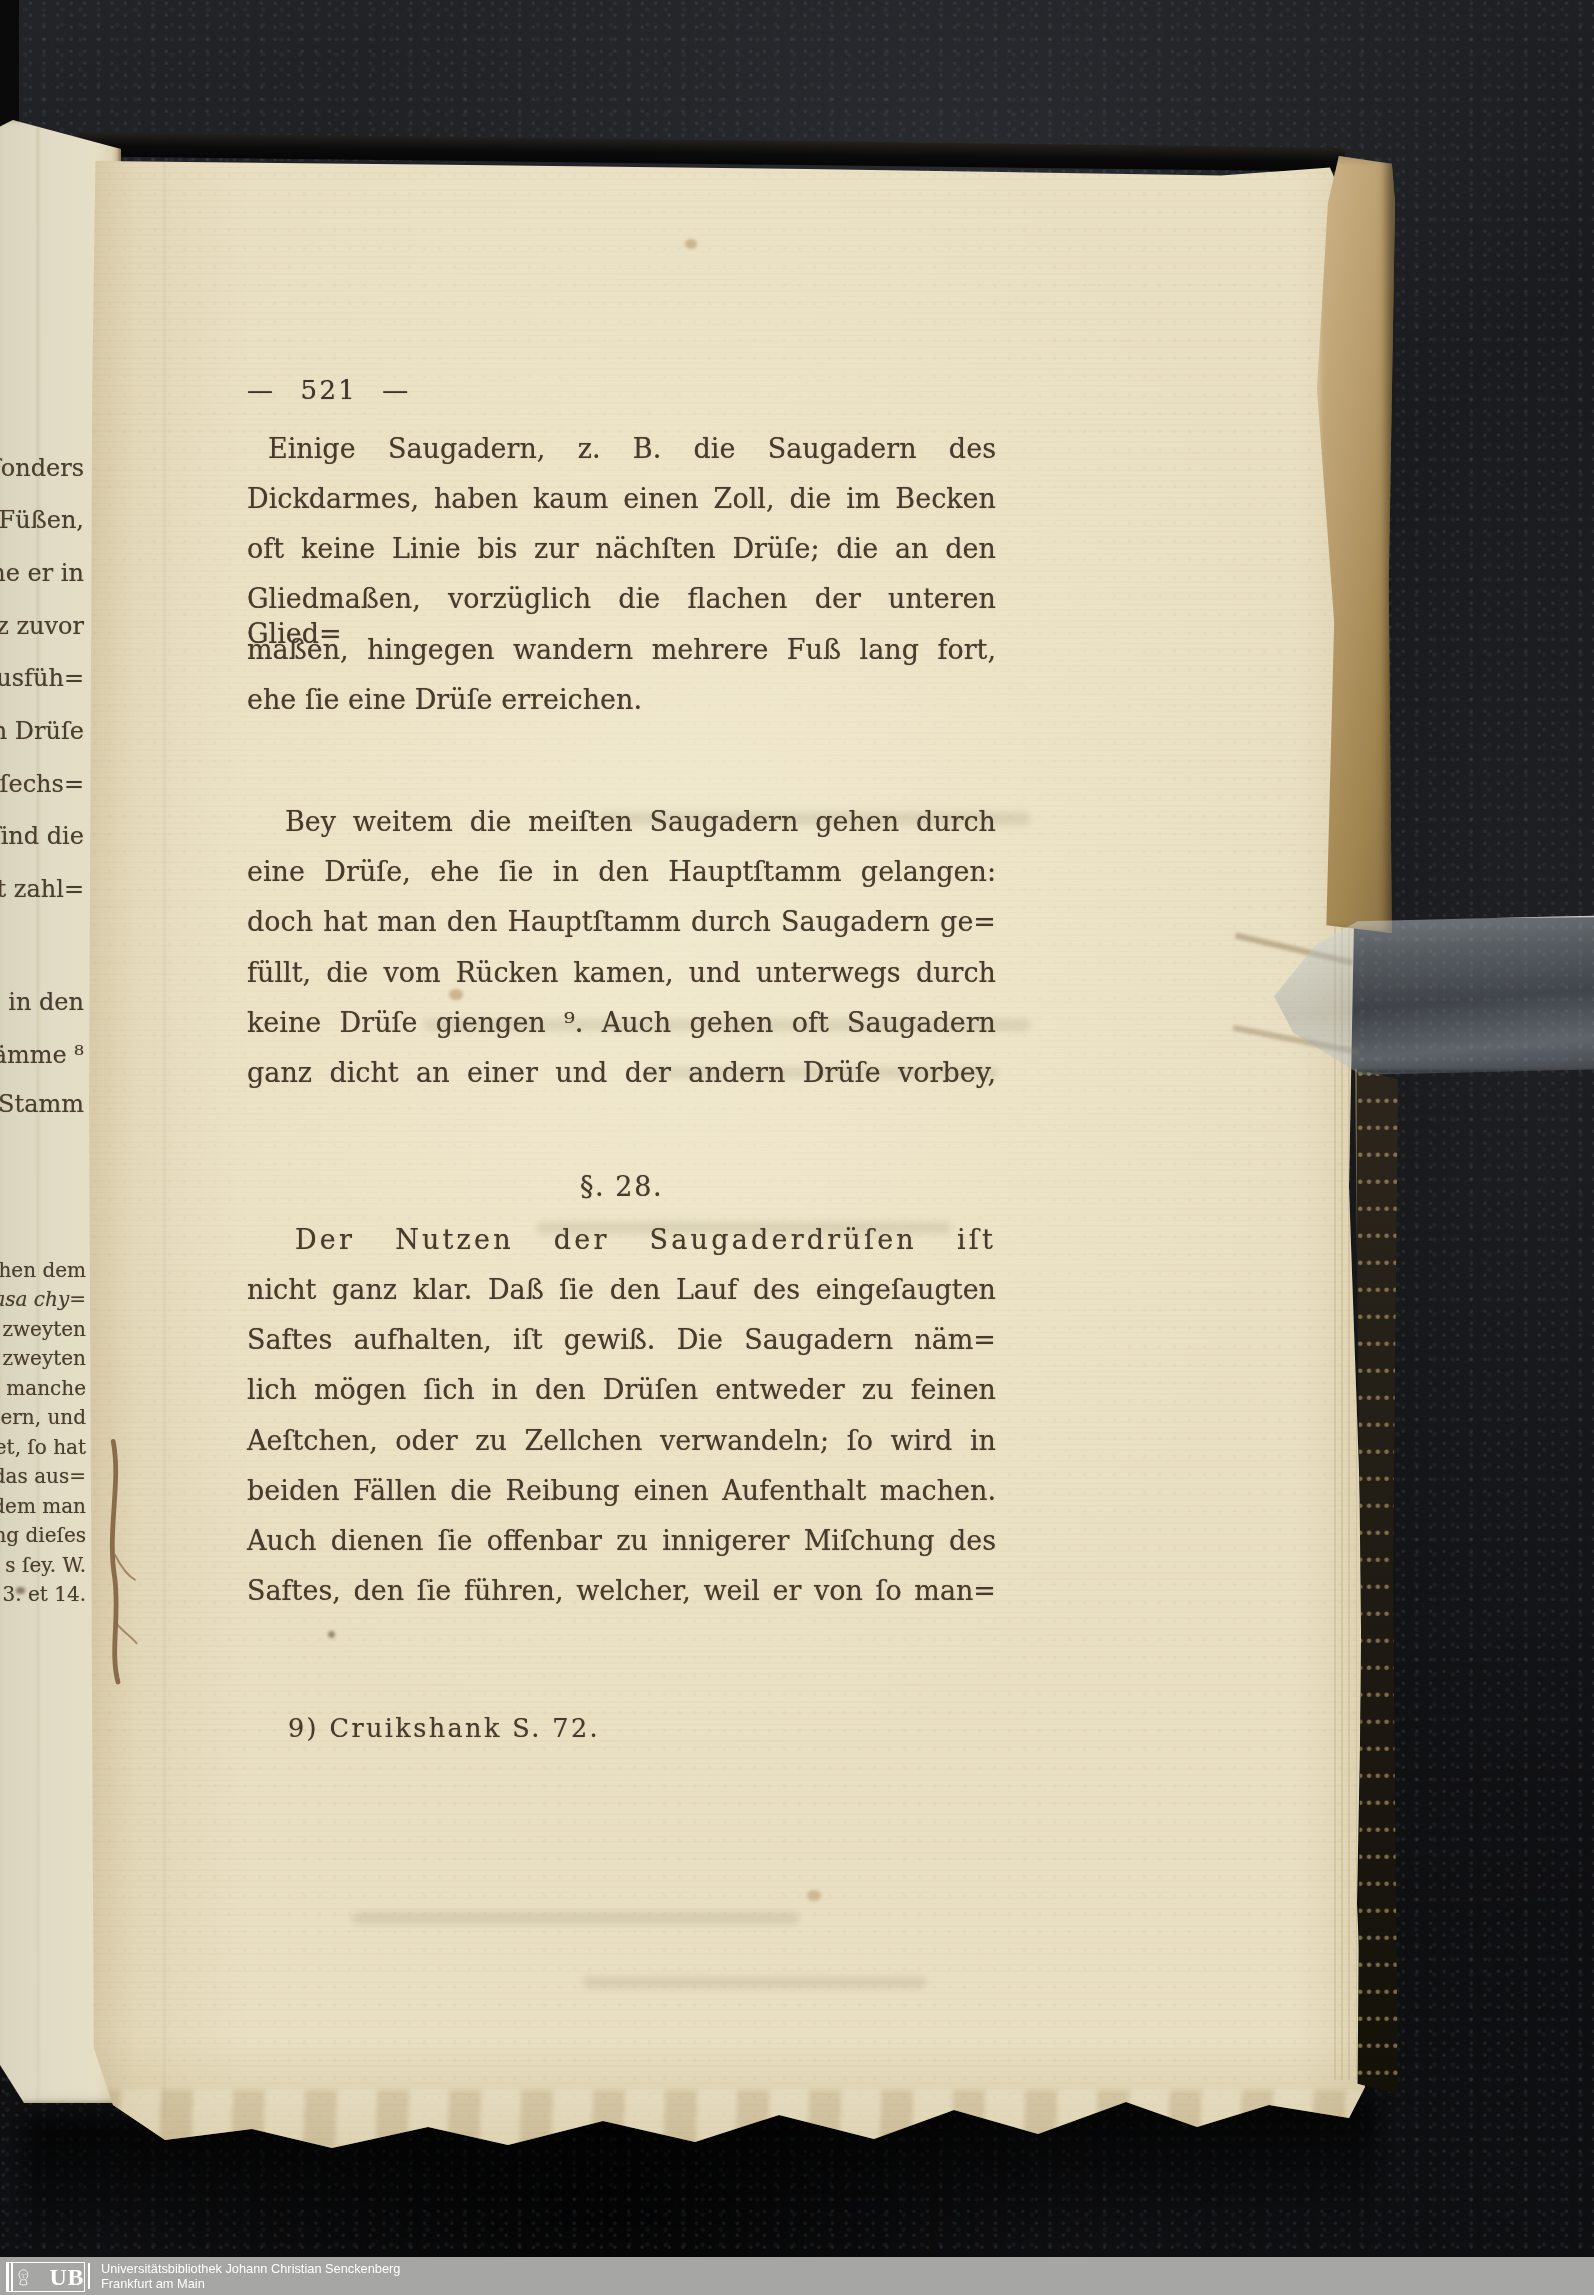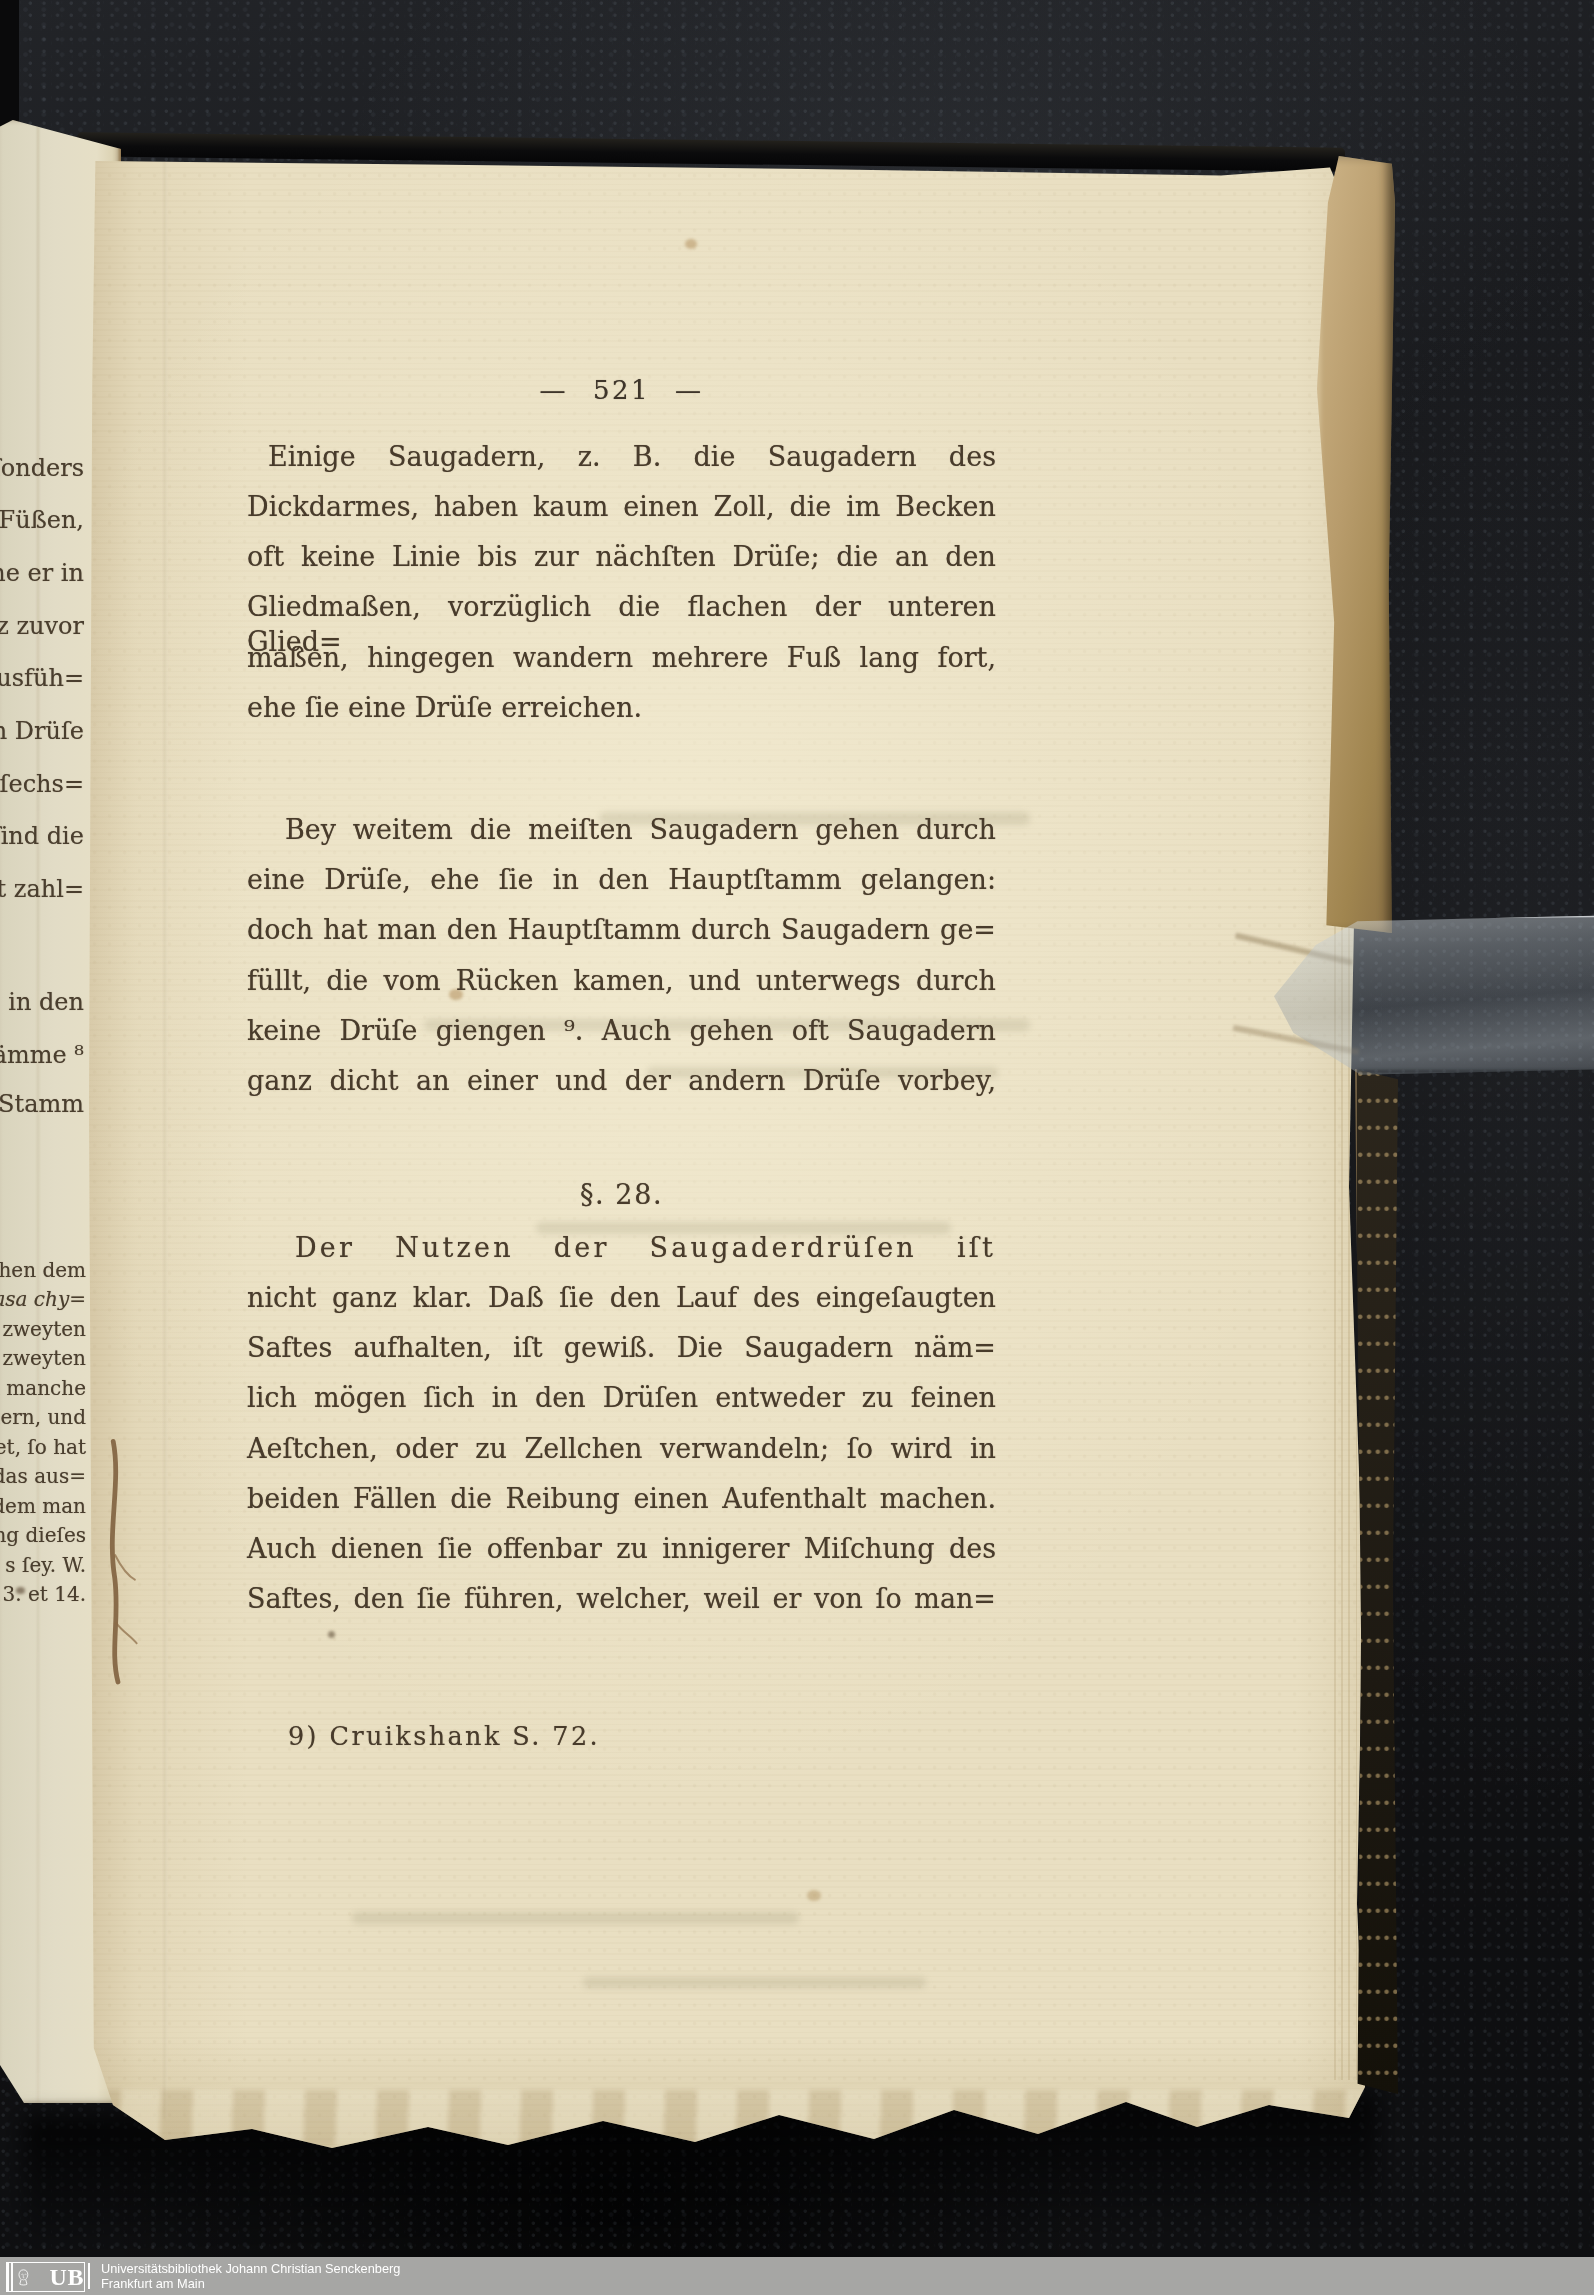--- a/index.html
+++ b/index.html
@@ -56,28 +56,28 @@
     background:linear-gradient(90deg,rgba(120,100,60,0.20),rgba(255,250,230,0.30));filter:blur(1.2px);}
   .fore-edge-striation{position:absolute;right:14.4px;top:734px;width:45px;height:1196px;
     background:repeating-linear-gradient(90deg, rgba(160,135,85,0.20) 0 1.6px, rgba(0,0,0,0) 1.6px 7.2px);
     filter:blur(0.4px);}
   .deckle{position:absolute;left:0;bottom:4.8px;width:100%;height:56px;
     background:repeating-linear-gradient(92deg, rgba(150,125,80,0.16) 0 32px, rgba(245,240,220,0.25) 32px 72px);
     filter:blur(2.4px);}
 
   
   .tl{position:absolute;left:158px;width:749px;color:#483b2b;font-size:27px;line-height:35px;height:37px;
-      text-align:justify;text-align-last:justify;text-shadow:0 0 0.8px rgba(72,59,43,0.6);margin-top:8px;}
+      text-align:justify;text-align-last:justify;text-shadow:0 0 0.8px rgba(72,59,43,0.6);}
   .tl.last{text-align-last:left;}
   .tl.center{text-align:center;text-align-last:center;letter-spacing:1.6px;}
   .tl.ind1{text-indent:21px;}
   .tl.ind2{text-indent:38px;}
   .tl.spread{letter-spacing:3.2px;text-indent:48px;}
   .tl.footnote{left:199px;width:558px;font-size:25.5px;letter-spacing:2.4px;text-align:left;text-align-last:left;}
-  .pagenum{position:absolute;left:158px;width:749px;top:225px;text-align:center;color:#3e352a;
+  .pagenum{position:absolute;left:158px;width:749px;top:225px;color:#3e352a;
       font-size:26px;letter-spacing:2.4px;word-spacing:14.4px;text-shadow:0 0 0.8px rgba(62,53,42,0.7);}
 
   
   .ghost{position:absolute;background:rgba(135,130,95,0.18);border-radius:6.4px;filter:blur(3.2px);}
   .spot{position:absolute;border-radius:50%;filter:blur(1.6px);}
 
   
   .edge-tan{position:absolute;left:1317px;top:156px;width:78px;height:777px;
     background:linear-gradient(100deg,#cdb488 0%,#b89c6c 40%,#a0854f 75%,#8a7045 100%);
     clip-path:polygon(28% 0%,96% 1%,100% 6%,92% 55%,96% 100%,12% 99%,22% 60%,0% 30%,14% 6%);

